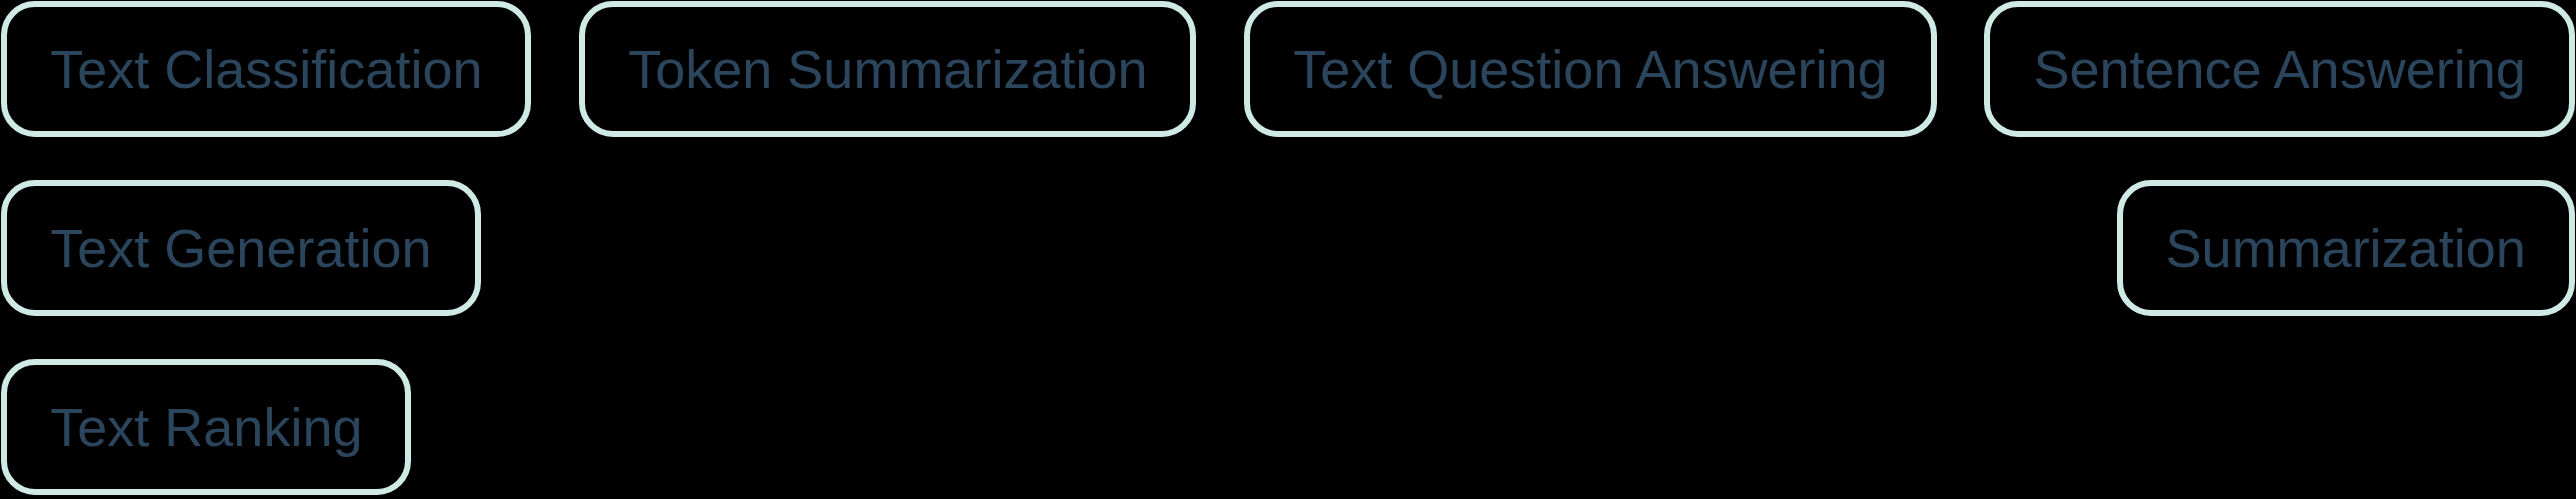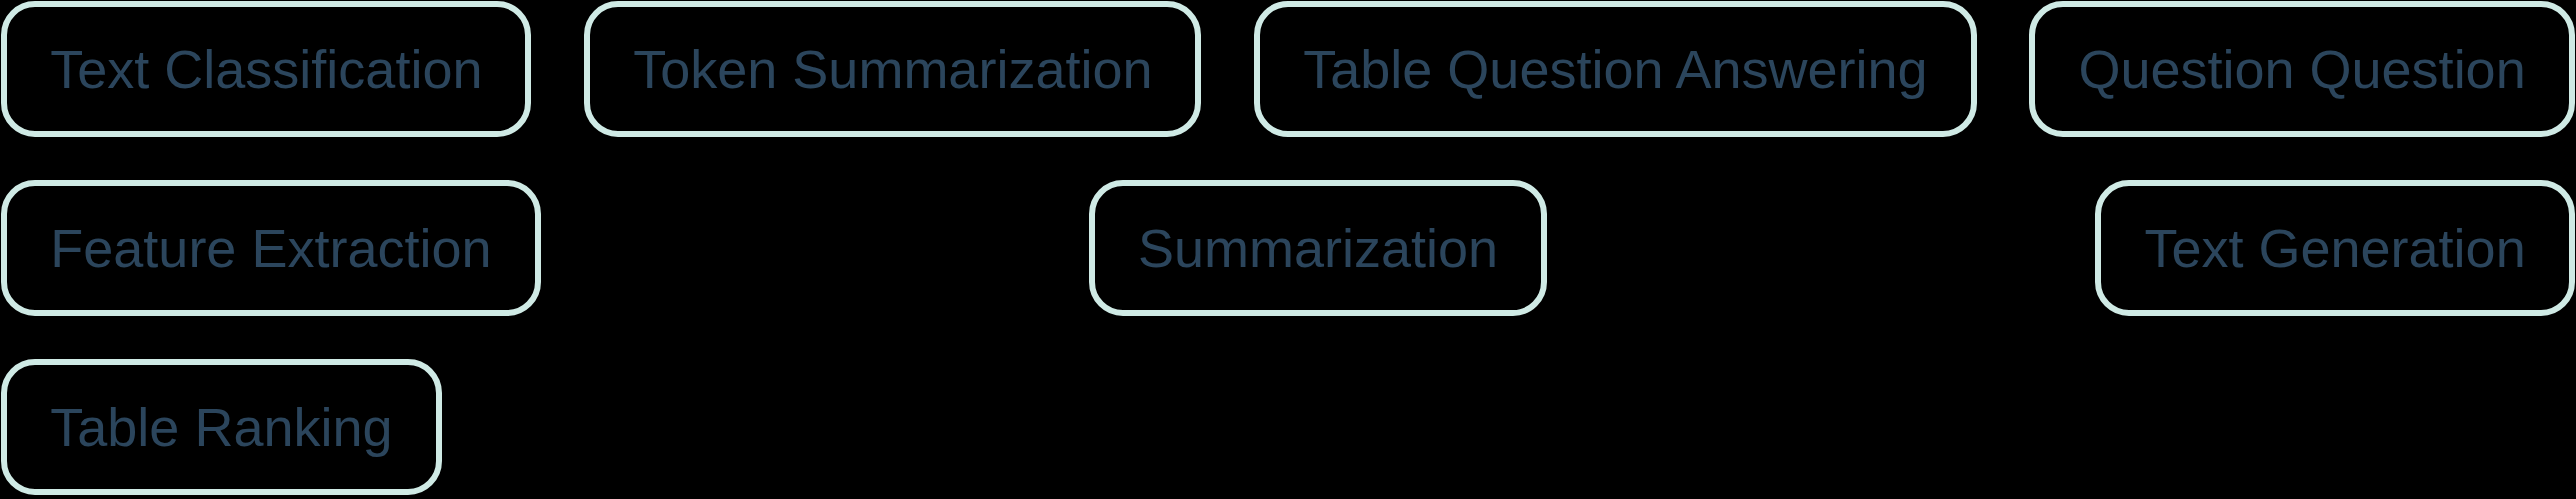--- a/index.html
+++ b/index.html
@@ -54,29 +54,28 @@
 </style>
 </head>
 <body>
 
 <div class="canvas">
   <div class="tag-grid">
 
     <div class="tag-row">
       <div class="tag">Text Classification</div>
       <div class="tag">Token Summarization</div>
-      <div class="tag">Table Question Answering</div>
-      <div class="tag">Question Question</div>
+      <div class="tag">Text Question Answering</div>
+      <div class="tag">Sentence Answering</div>
     </div>
 
     <div class="tag-row">
-      <div class="tag">Feature Extraction</div>
+      <div class="tag">Text Generation</div>
       <div class="tag">Summarization</div>
-      <div class="tag">Text Generation</div>
     </div>
 
     <div class="tag-row row-last">
-      <div class="tag">Table Ranking</div>
+      <div class="tag">Text Ranking</div>
     </div>
 
   </div>
 </div>
 
 
 </body></html>

